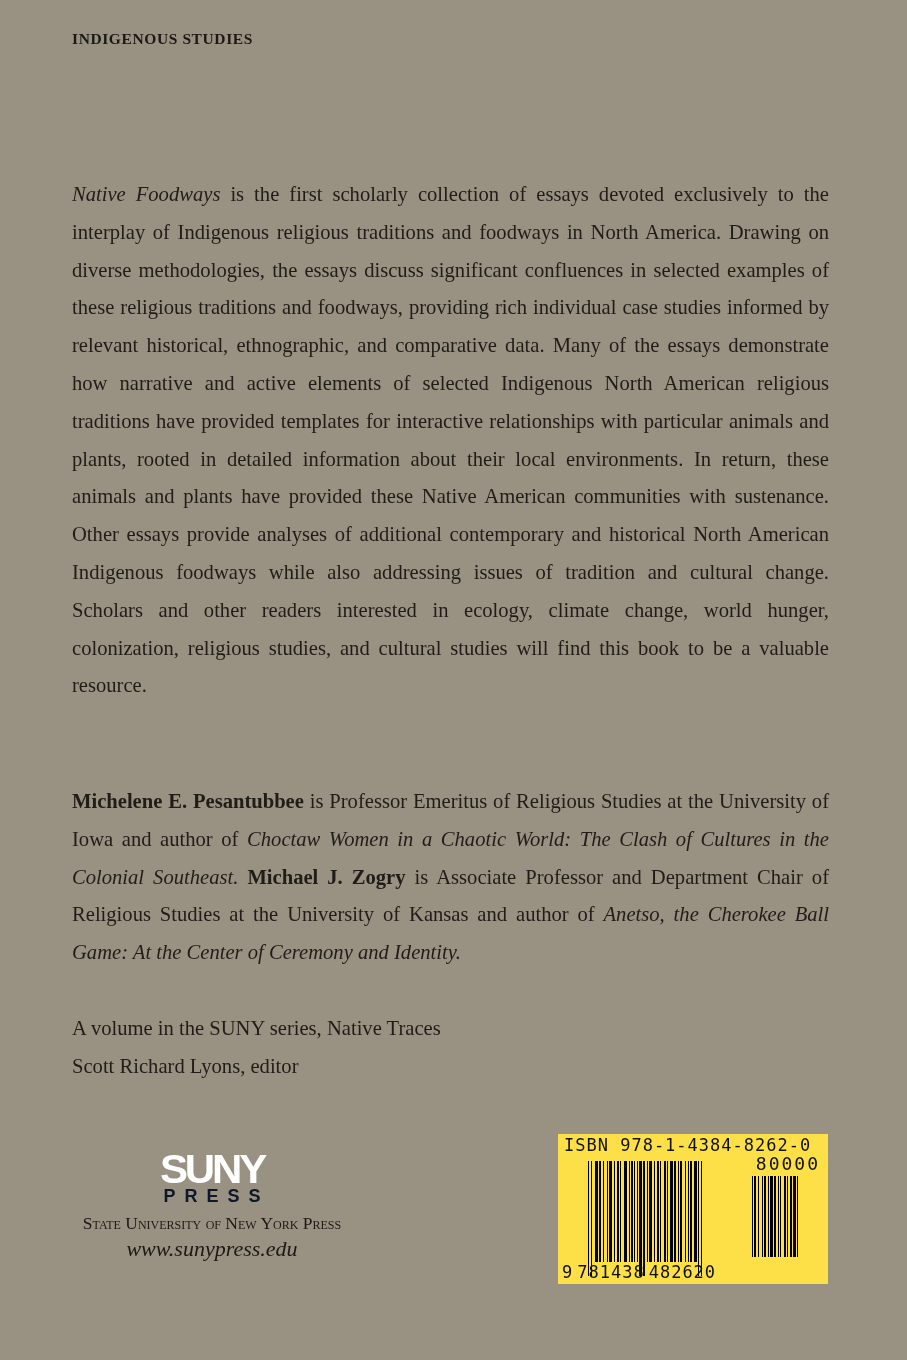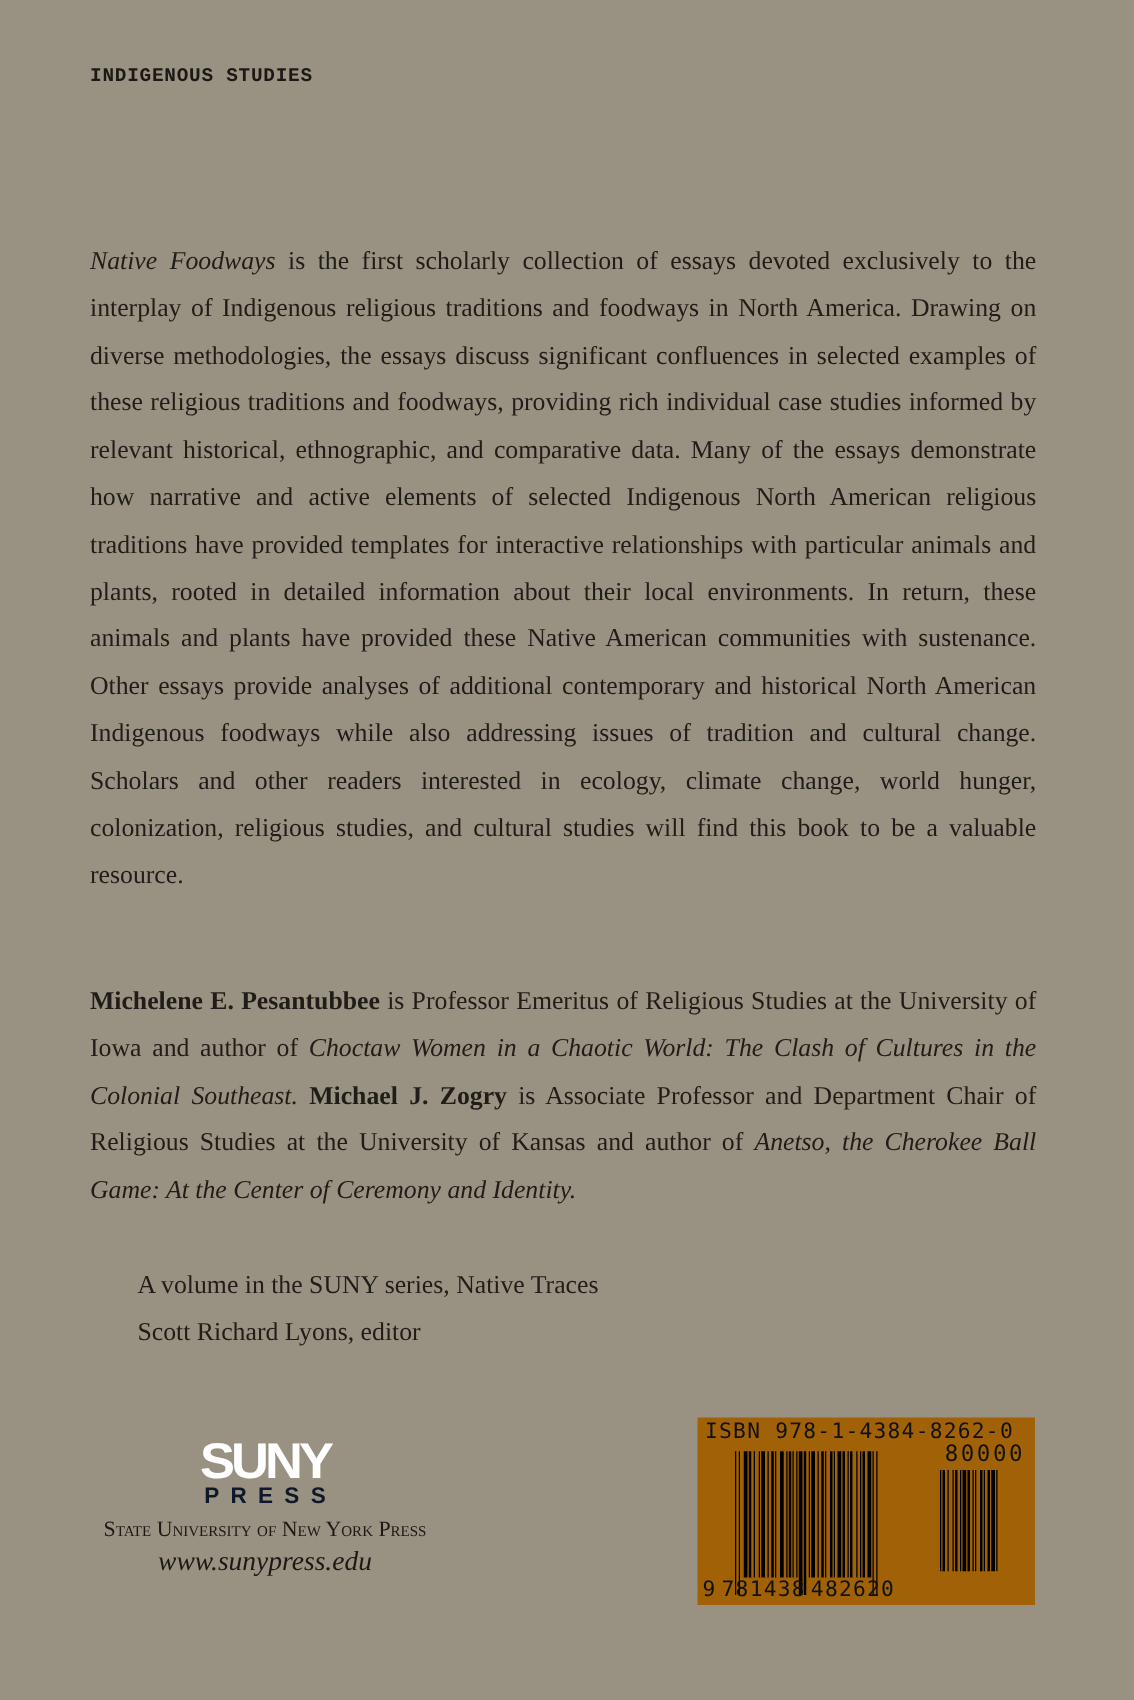--- a/index.html
+++ b/index.html
@@ -1,29 +1,29 @@
 <!DOCTYPE html>
 <html><head>
 <meta charset="utf-8">
 <style>
   html, body { margin:0; padding:0; }
   body { width:907px; height:1360px; background:#999283; position:relative; overflow:hidden; color:#1f1b16; }
-  .series-tag { position:absolute; left:72px; top:52px; font-family:Liberation Mono, monospace; font-weight:bold; font-size:15.5px; letter-spacing:0.6px; color:#1c1915; }
+  .series-tag { position:absolute; left:72px; top:30px; font-family:Liberation Serif, serif; font-weight:bold; font-size:15.5px; letter-spacing:0.6px; color:#1c1915; }
   .para { position:absolute; left:72px; width:757px; font-family:"Liberation Serif", serif; font-size:20.6px; line-height:37.8px; text-align:justify; text-align-last:left; color:#201c17; }
-  .p1 { top:191px; }
+  .p1 { top:176px; }
   .p2 { top:783px; }
-  .p3 { top:1010px; text-align:left; width:600px; line-height:37.5px;margin-left:38px; }
+  .p3 { top:1010px; text-align:left; width:600px; line-height:37.5px; }
   em { font-style:italic; }
   strong { font-weight:bold; }
   .logo { position:absolute; left:56px; top:1150px; width:312px; text-align:center; font-family:"Liberation Serif", serif; }
   .suny { font-family:"Liberation Sans", sans-serif; font-weight:900; font-size:40px; color:#ffffff; letter-spacing:-3px; line-height:38px; transform:scaleX(1.05); }
   .press { font-family:"Liberation Sans", sans-serif; font-weight:bold; font-size:18px; letter-spacing:9px; color:#0f172a; margin-top:-2px; padding-left:9px; }
   .sunyp { font-size:17.5px; font-variant:small-caps; margin-top:6px; color:#1c1915; }
   .url { font-style:italic; font-size:22px; margin-top:2px; color:#1c1915; }
-  .barcode { position:absolute; left:558px; top:1134px; width:270px; height:150px; background:#a16207; }
+  .barcode { position:absolute; left:558px; top:1134px; width:270px; height:150px; background:#fde047; }
   .isbn-line { position:absolute; left:6px; top:1px; font-family:"DejaVu Sans Mono", monospace; font-size:17px; letter-spacing:1px; color:#111; }
   .addon-num { position:absolute; right:8px; top:19px; font-family:"DejaVu Sans Mono", monospace; font-size:18px; letter-spacing:2px; color:#111; }
   .bars { position:absolute; }
   .main-bars { left:30px; top:27px; width:150px; height:115px; }
   .addon-bars { left:194px; top:42px; width:68px; height:95px; }
   .bars span { position:absolute; top:0; background:#000; }
   .ean-text { position:absolute; left:4px; bottom:2px; font-family:"DejaVu Sans Mono", monospace; font-size:17px; letter-spacing:1px; color:#111; background:transparent; }
   .ean-text .gap { display:inline-block; width:4px; }
 </style>
 </head>

